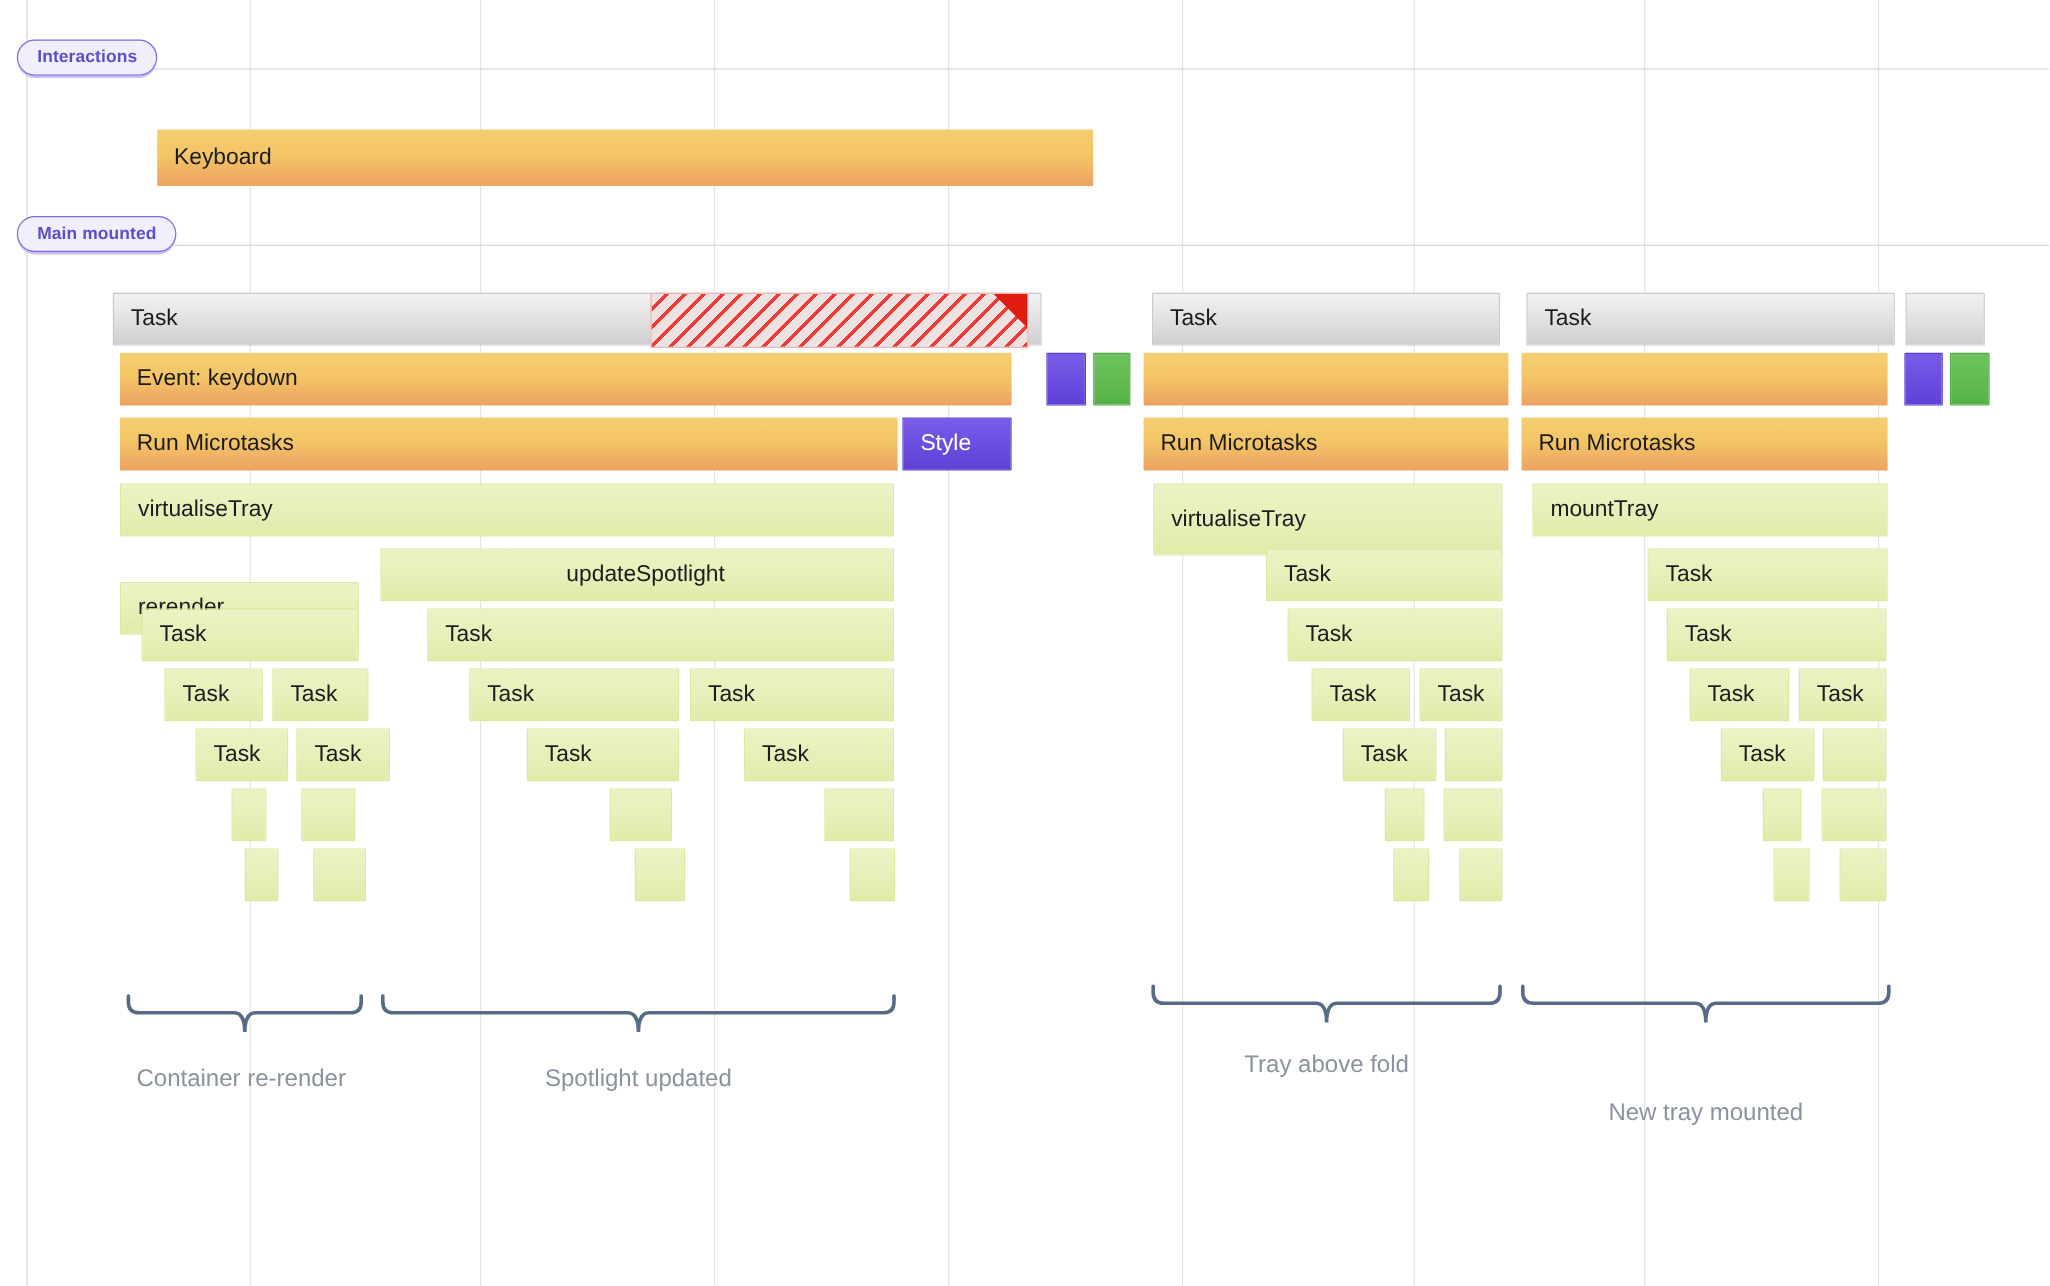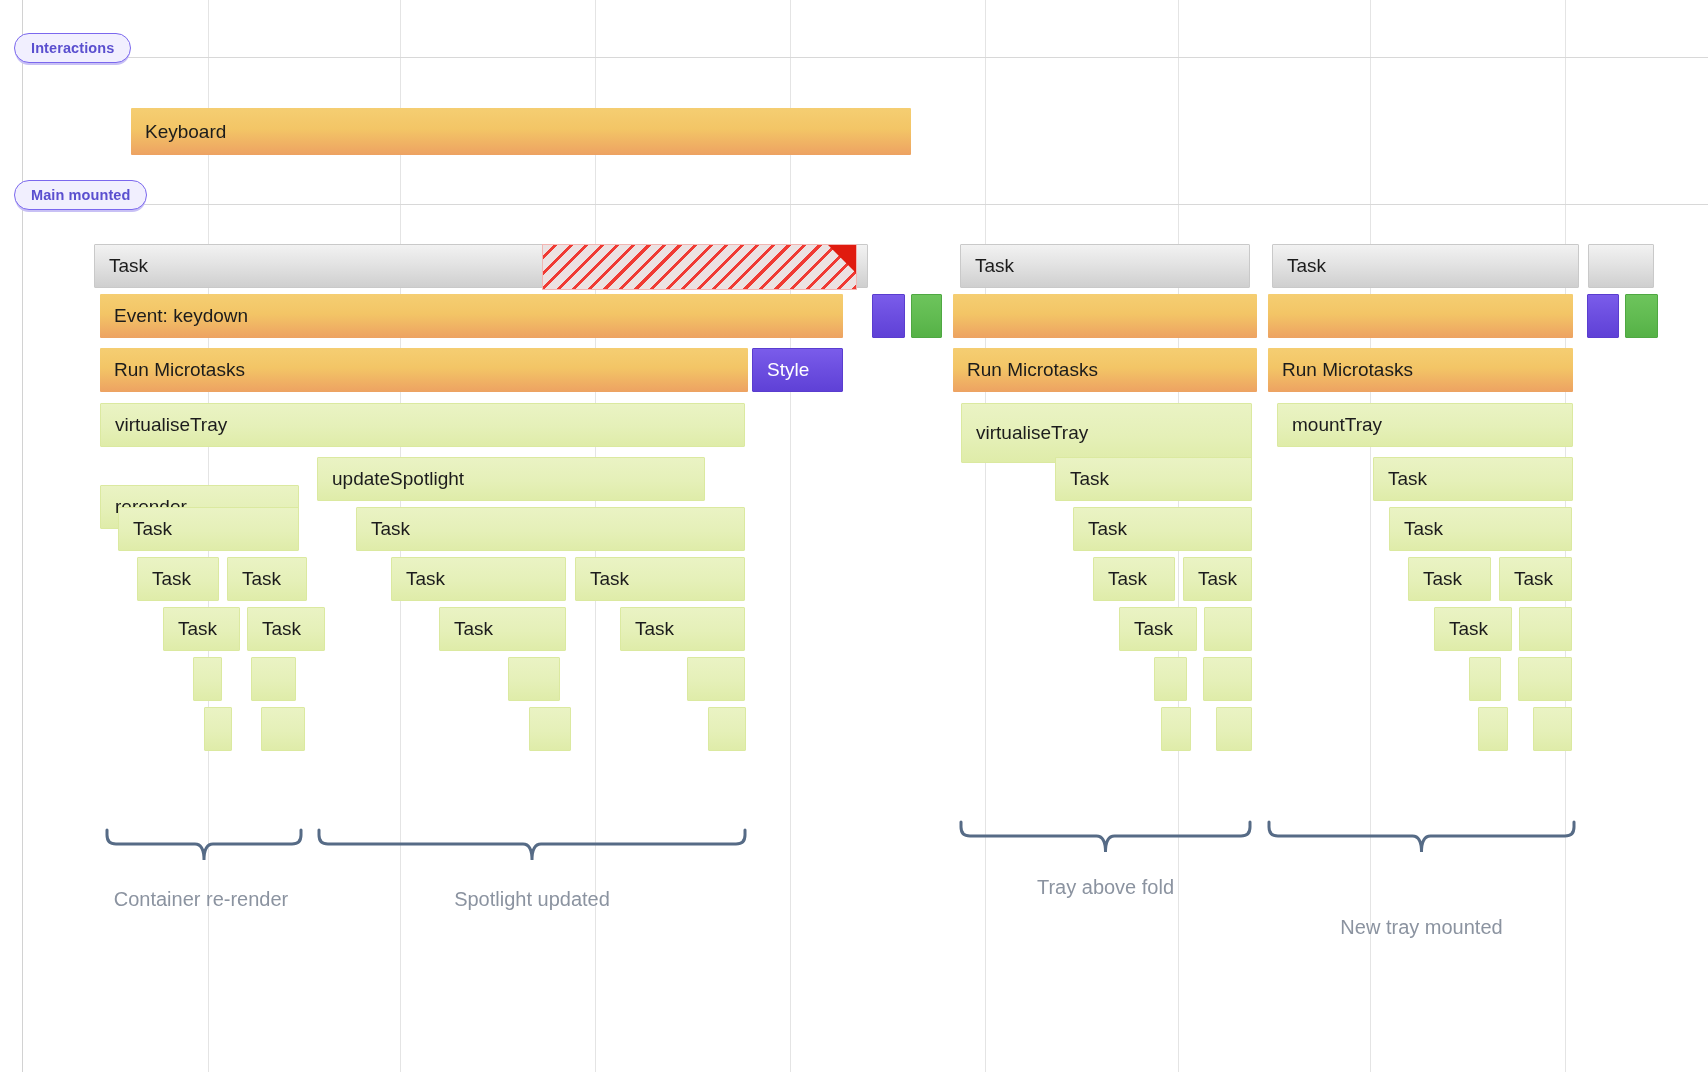--- a/index.html
+++ b/index.html
@@ -208,21 +208,21 @@
       </div>
       <div class="bar green" style="left: 961px; top: 403px; width: 291px; height: 60px;">
         <span class="bar-label">virtualiseTray</span>
       </div>
       <div class="bar green" style="left: 1277px; top: 403px; width: 296px; height: 44px;">
         <span class="bar-label">mountTray</span>
       </div>
       <div class="bar green" style="left: 100px; top: 457px; width: 199px; height: 44px; margin-top: 28px;">
         <span class="bar-label">rerender</span>
       </div>
-      <div class="bar green" style="left: 317px; top: 457px; width: 388px; height: 44px;">
+      <div class="bar green" style="left: 317px; top: 457px; width: 428px; height: 44px; justify-content: center;">
         <span class="bar-label">updateSpotlight</span>
       </div>
       <div class="bar green" style="left: 1055px; top: 457px; width: 197px; height: 44px;">
         <span class="bar-label">Task</span>
       </div>
       <div class="bar green" style="left: 1373px; top: 457px; width: 200px; height: 44px;">
         <span class="bar-label">Task</span>
       </div>
       <div class="bar green" style="left: 118px; top: 507px; width: 181px; height: 44px;">
         <span class="bar-label">Task</span>

